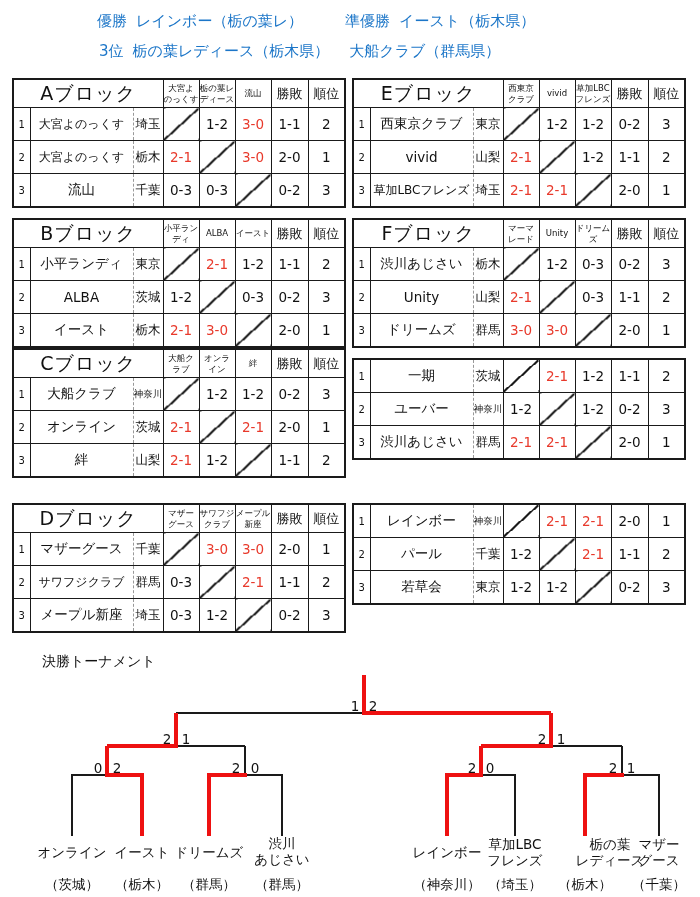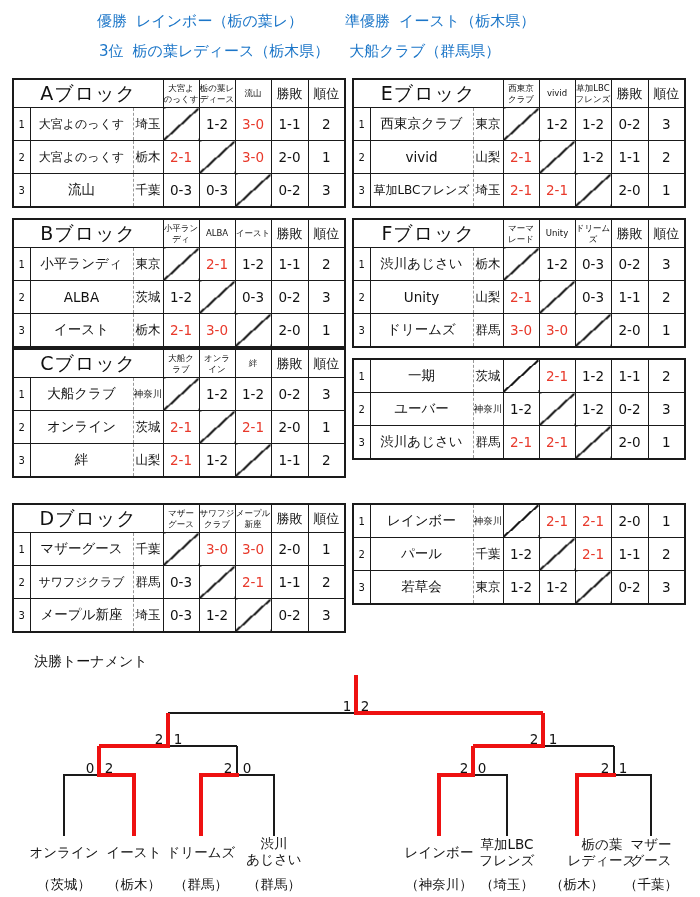--- a/index.html
+++ b/index.html
@@ -25,21 +25,21 @@
   .num{font-size:10px;}
   .team{font-size:13.5px;white-space:nowrap;border-right-style:dashed !important;border-right-color:#999 !important;}
   .longname{font-size:12px;}
   .pref{font-size:12.5px;border-left-style:dashed !important;border-left-color:#999 !important;}
   .smallpref{font-size:9.5px;}
   .res{font-size:13.5px;}
   .win{color:#e8392b;}
   .diag{background:linear-gradient(to bottom right,transparent calc(50% - 1px),#1a1a1a calc(50% - 1px),#1a1a1a calc(50% + 1px),transparent calc(50% + 1px));}
 
   
-  .bracket{position:absolute;top:640px;left:4px;width:603px;height:257px;}
+  .bracket{position:absolute;top:640px;left:12px;width:603px;height:257px;}
   .bk-title{position:absolute;top:13px;left:30px;font-size:14px;}
   .bk-lines{position:absolute;left:0;top:0;}
   .ll{stroke:#1a1a1a;stroke-width:2;fill:none;}
   .lw{stroke:#ee1111;stroke-width:4;fill:none;}
   .bk-score{position:absolute;font-size:13.5px;transform:translateX(-50%);}
   .bk-team{position:absolute;top:194px;height:38px;width:84px;transform:translateX(-50%);
            display:flex;align-items:center;justify-content:center;text-align:center;
            font-size:13.5px;line-height:1.18;white-space:pre-line;}
   .bk-pref{position:absolute;top:236px;transform:translateX(-50%);font-size:13.5px;white-space:nowrap;}
 </style>

